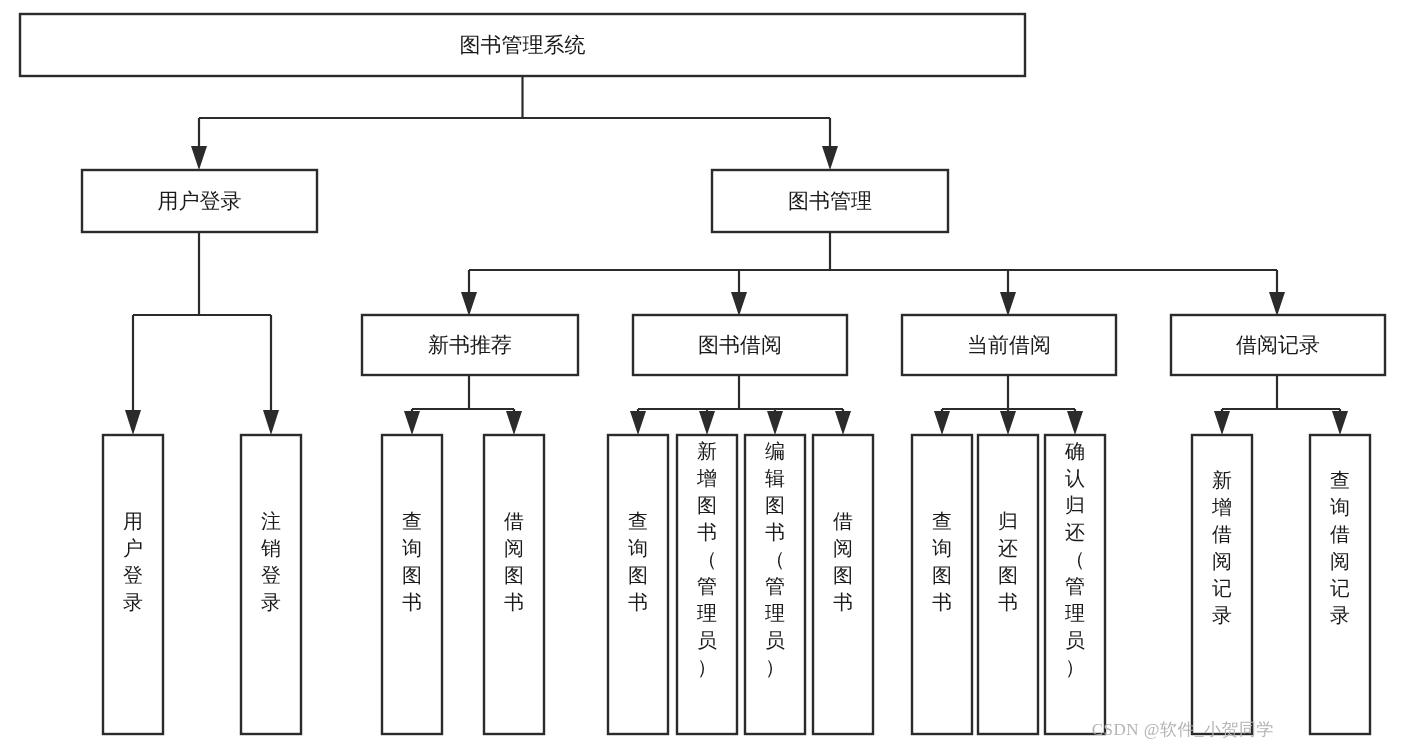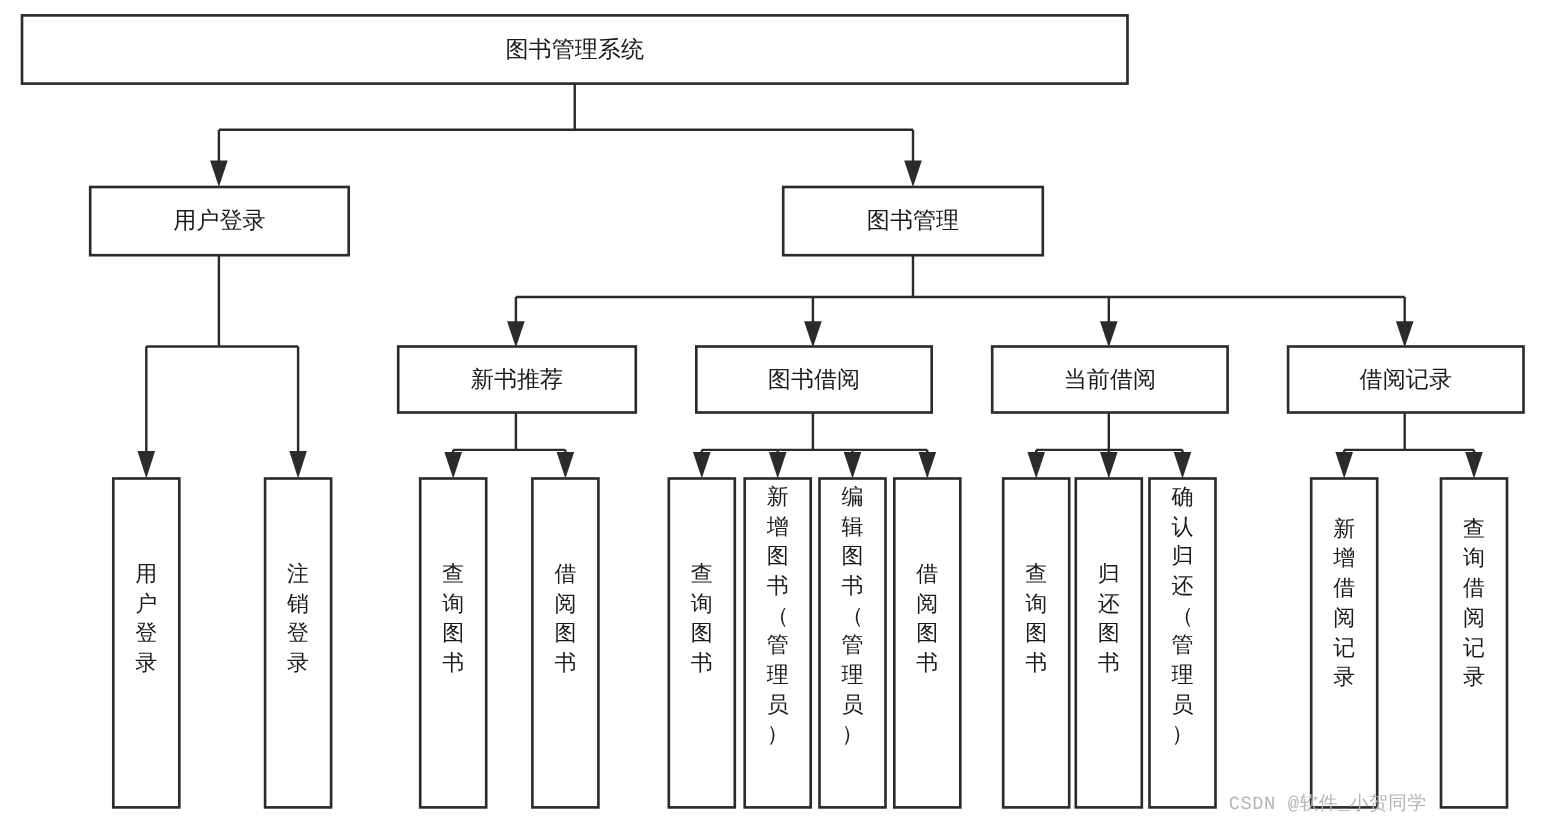--- a/index.html
+++ b/index.html
@@ -49,23 +49,23 @@
     dominant-baseline: middle;
   }
   .nodelabel-v {
     font-family: "Liberation Sans", "DejaVu Sans", sans-serif;
     font-size: 20px;
     fill: #1a1a1a;
     text-anchor: middle;
   }
   .watermark {
     position: absolute;
-    right: 7px;
+    right: 30px;
     bottom: 6px;
-    font-family: Liberation Mono, monospace;
+    font-family: Liberation Serif, serif;
     font-size: 17px;
     color: #b4b4b4;
     letter-spacing: 0.5px;
     white-space: nowrap;
     user-select: none;
   }
 </style>
 </head>
 <body>
 

